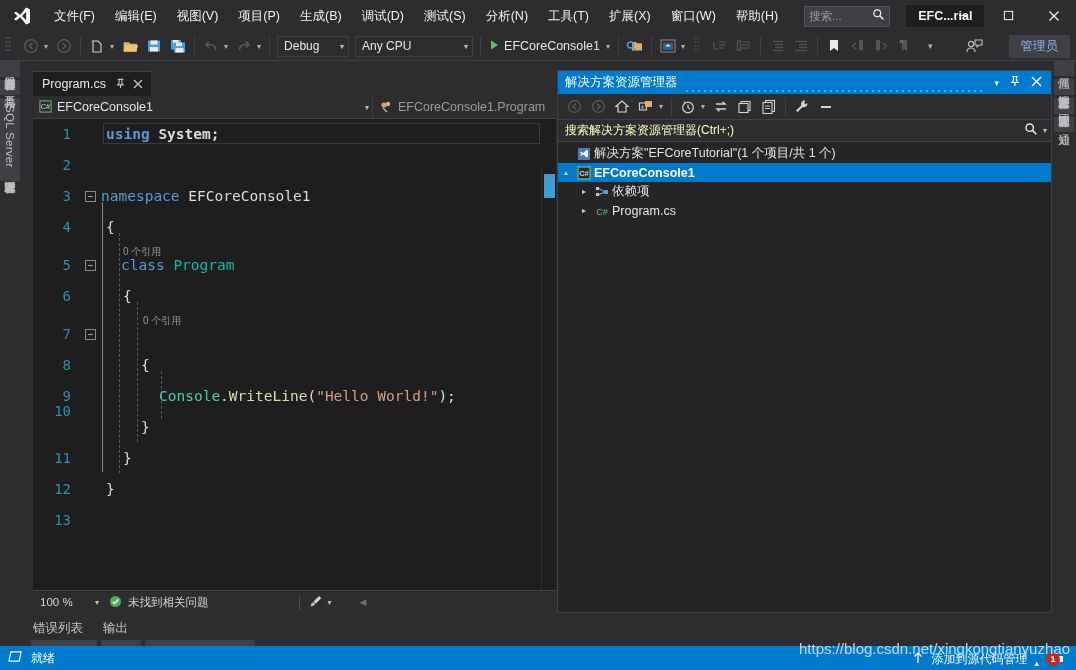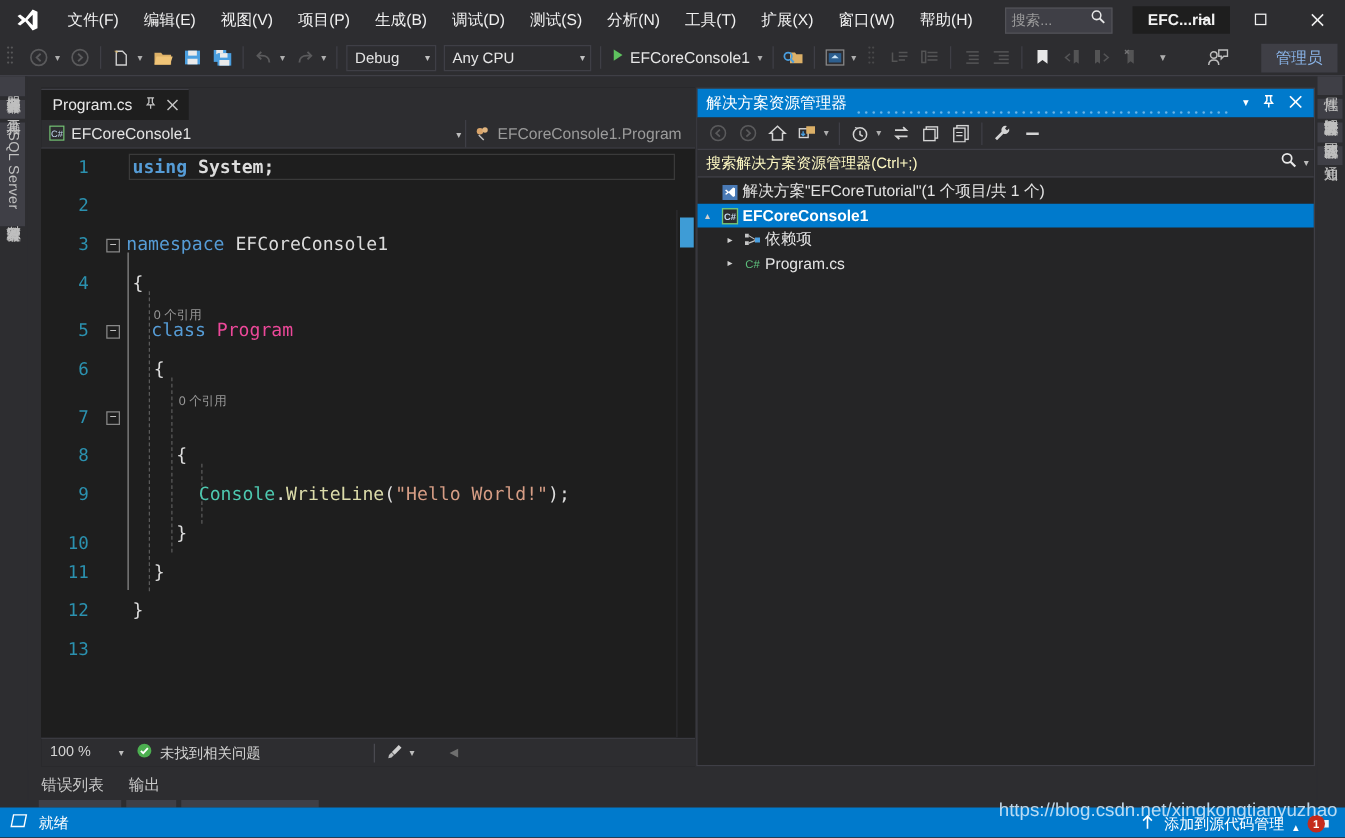--- a/index.html
+++ b/index.html
@@ -126,21 +126,21 @@
   }
   .ctext { position: absolute; font-size: 14.5px; white-space: pre; }
   .guide { position: absolute; border-left: 1px dashed #5a5a5a; }
   .gsolid { position: absolute; border-left: 1px solid #8a8a8a; }
   .lens { position: absolute; color: #999; font-size: 10px; font-family: "Liberation Sans", sans-serif; }
   .caret-line {
     position: absolute; left: 70px; top: 0px; width: 440px; height: 21px;
     border: 1px solid #3a3a3a;
   }
   .kw { color: #569cd6; }
-  .cls-g { color: #ec4899; margin-top: 39px; }
+  .cls-g { color: #14b8a6; margin-top: 39px; }
   .type-g { color: #4ec9b0; }
   .meth { color: #dcdcaa; }
   .str { color: #d69d85; }
   .pl { color: #dcdcdc; }
   .id { color: #9cdcfe; }
   .punct { color: #dcdcdc; }
   .sq { border-bottom: 1px dotted #b06a6a; }
 
   .vscroll {
     position: absolute; right: 0; top: 49px; width: 15px; height: 471px;
@@ -532,21 +532,21 @@
 
       <div class="ln" style="top:7px;">1</div>
       <div class="ln" style="top:38px;">2</div>
       <div class="ln" style="top:69px;">3</div>
       <div class="ln" style="top:100px;">4</div>
       <div class="ln" style="top:138px;">5</div>
       <div class="ln" style="top:169px;">6</div>
       <div class="ln" style="top:207px;">7</div>
       <div class="ln" style="top:238px;">8</div>
       <div class="ln" style="top:269px;">9</div>
-      <div class="ln" style="top:308px;">10</div>
+      <div class="ln" style="top:284px;">10</div>
       <div class="ln" style="top:331px;">11</div>
       <div class="ln" style="top:362px;">12</div>
       <div class="ln" style="top:393px;">13</div>
 
       <div class="fold" style="top:72px;">−</div>
       <div class="fold" style="top:141px;">−</div>
       <div class="fold" style="top:210px;">−</div>
 
       <div class="gsolid" style="left:69px; top:83px; height:270px;"></div>
       <div class="guide" style="left:86px; top:114px; height:240px;"></div>

